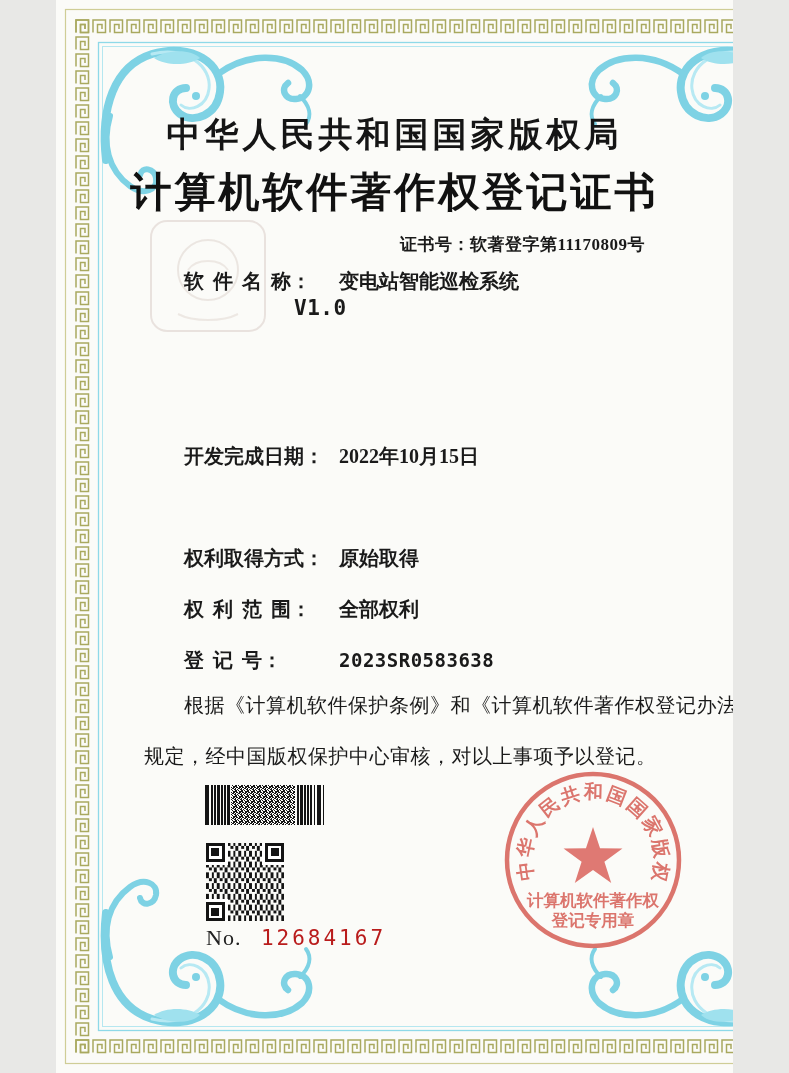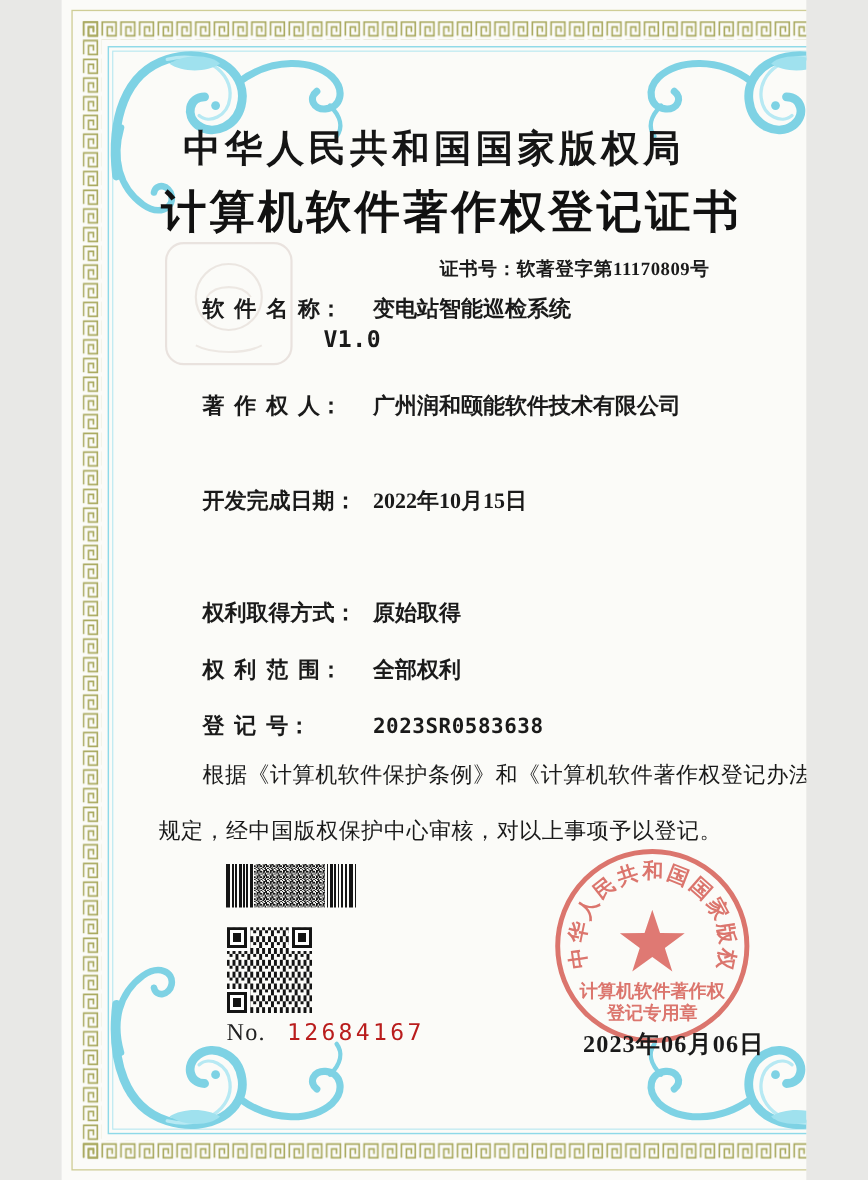--- a/index.html
+++ b/index.html
@@ -8,21 +8,21 @@
     background:#fbfbf8;overflow:hidden;
     font-family:"Liberation Serif","DejaVu Serif",serif;color:#1a1a1a;padding-left:15px;
   }
   .abs{position:absolute;}
   
   .title-authority{
     top:112px;left:0;width:100%;text-align:center;
     font-size:34px;font-weight:700;letter-spacing:4px;color:#151515;
   }
   .title-cert{
-    top:165px;left:16px;width:100%;text-align:center;
+    top:165px;left:0;width:100%;text-align:center;
     font-size:41px;font-weight:700;letter-spacing:3px;color:#111;
   }
   .cert-no{
     top:233px;right:88px;font-size:17px;font-weight:700;letter-spacing:.5px;
   }
   .cert-no .v{}
   
   .frow{left:88px;font-size:20px;line-height:26px;white-space:nowrap;}
   .frow .lbl{display:inline-block;width:142px;font-weight:700;word-spacing:4px;margin-left:40px;}
   .frow .val{display:inline-block;margin-left:8px;font-weight:600;}
@@ -98,24 +98,20 @@
   <div class="abs cert-no">
     <span>证书号：</span><span class="v">软著登字第11170809号</span>
   </div>
 
   <div class="abs frow" style="top:268px">
     <span class="lbl">软 件 名 称：</span>
     <span class="val">变电站智能巡检系统</span>
   </div>
   <div class="abs version-line val-mono" style="top:296px">V1.0</div>
 
-  <div class="abs frow" style="top:356px">
-    <span class="lbl">著 作 权 人：</span>
-    <span class="val">广州润和颐能软件技术有限公司</span>
-  </div>
 
   <div class="abs frow" style="top:443px">
     <span class="lbl">开发完成日期：</span>
     <span class="val">2022年10月15日</span>
   </div>
 
 
   <div class="abs frow" style="top:596px">
     <span class="lbl">权 利 范 围：</span>
     <span class="val">全部权利</span>
@@ -216,15 +212,14 @@
     </defs>
     <circle cx="92" cy="92" r="86" fill="none" stroke="#d96a62" stroke-width="4.5"></circle>
     <polygon points="92,59 99.05,80.29 121.48,80.42 103.41,93.71 110.22,115.08 92,102 73.78,115.08 80.59,93.71 62.52,80.42 84.95,80.29" fill="#dd6f68"></polygon>
     <text font-size="19" fill="#d96a62" letter-spacing="2.5" font-family="'Liberation Serif','DejaVu Serif',serif" font-weight="700">
       <textPath href="#sealArc" startOffset="2">中华人民共和国国家版权局</textPath>
     </text>
     <text x="92" y="138" text-anchor="middle" font-size="16.5" fill="#d96a62" font-weight="700" font-family="'Liberation Serif','DejaVu Serif',serif">计算机软件著作权</text>
     <text x="92" y="158" text-anchor="middle" font-size="16.5" fill="#d96a62" font-weight="700" font-family="'Liberation Serif','DejaVu Serif',serif">登记专用章</text>
   </svg>
 
-  <div class="abs issue-date">2023年06月06日</div>
 
 </div>
 
 </body></html>

